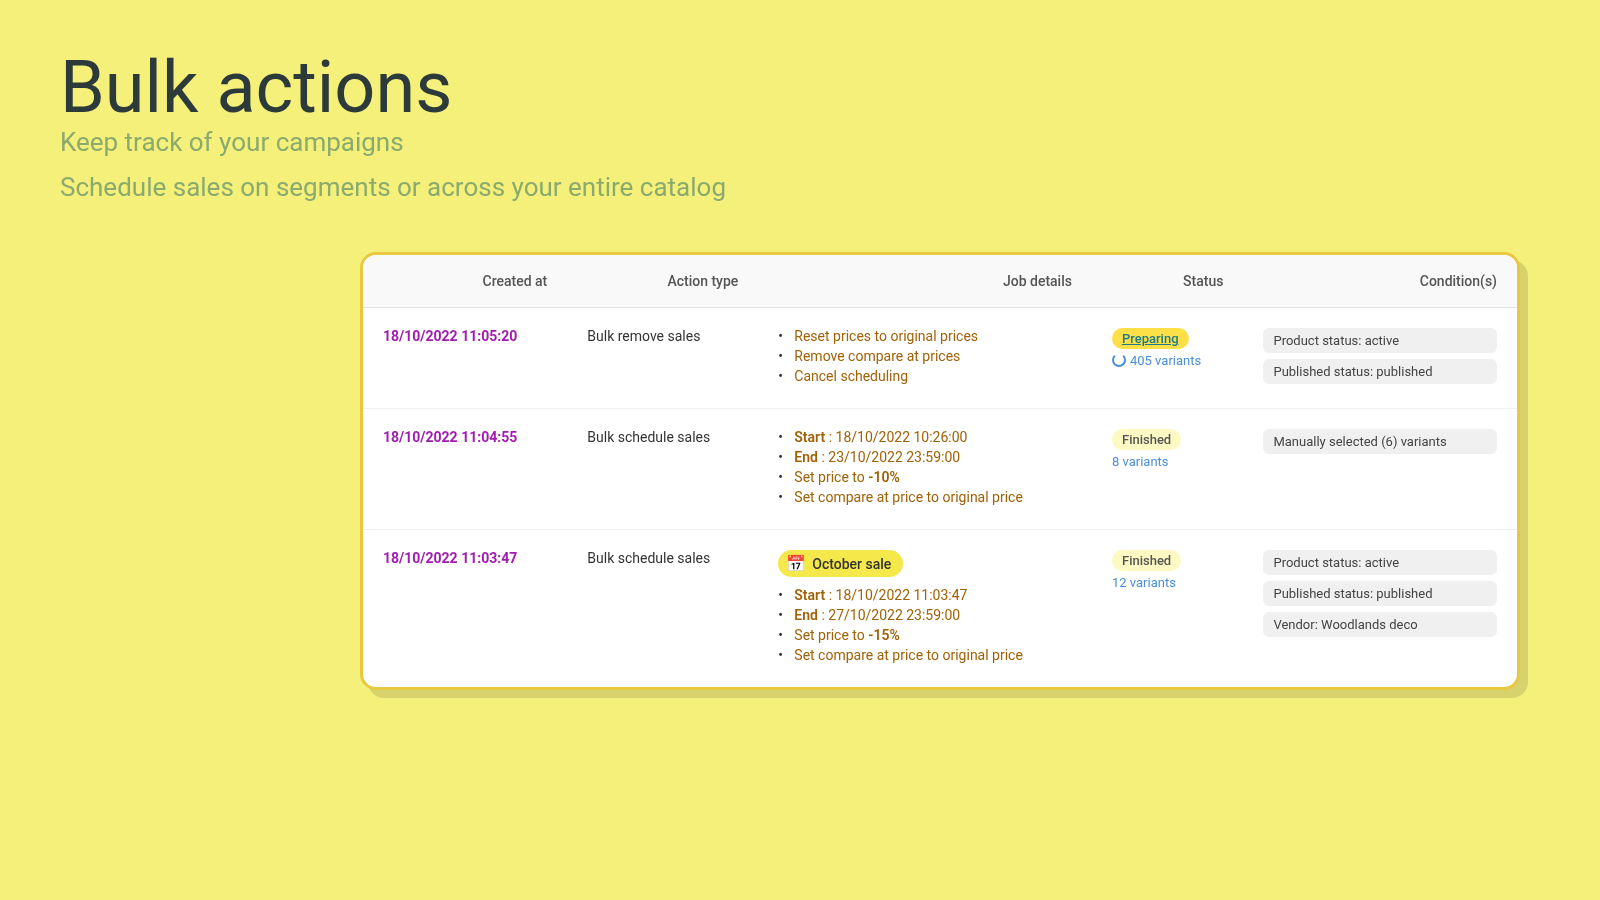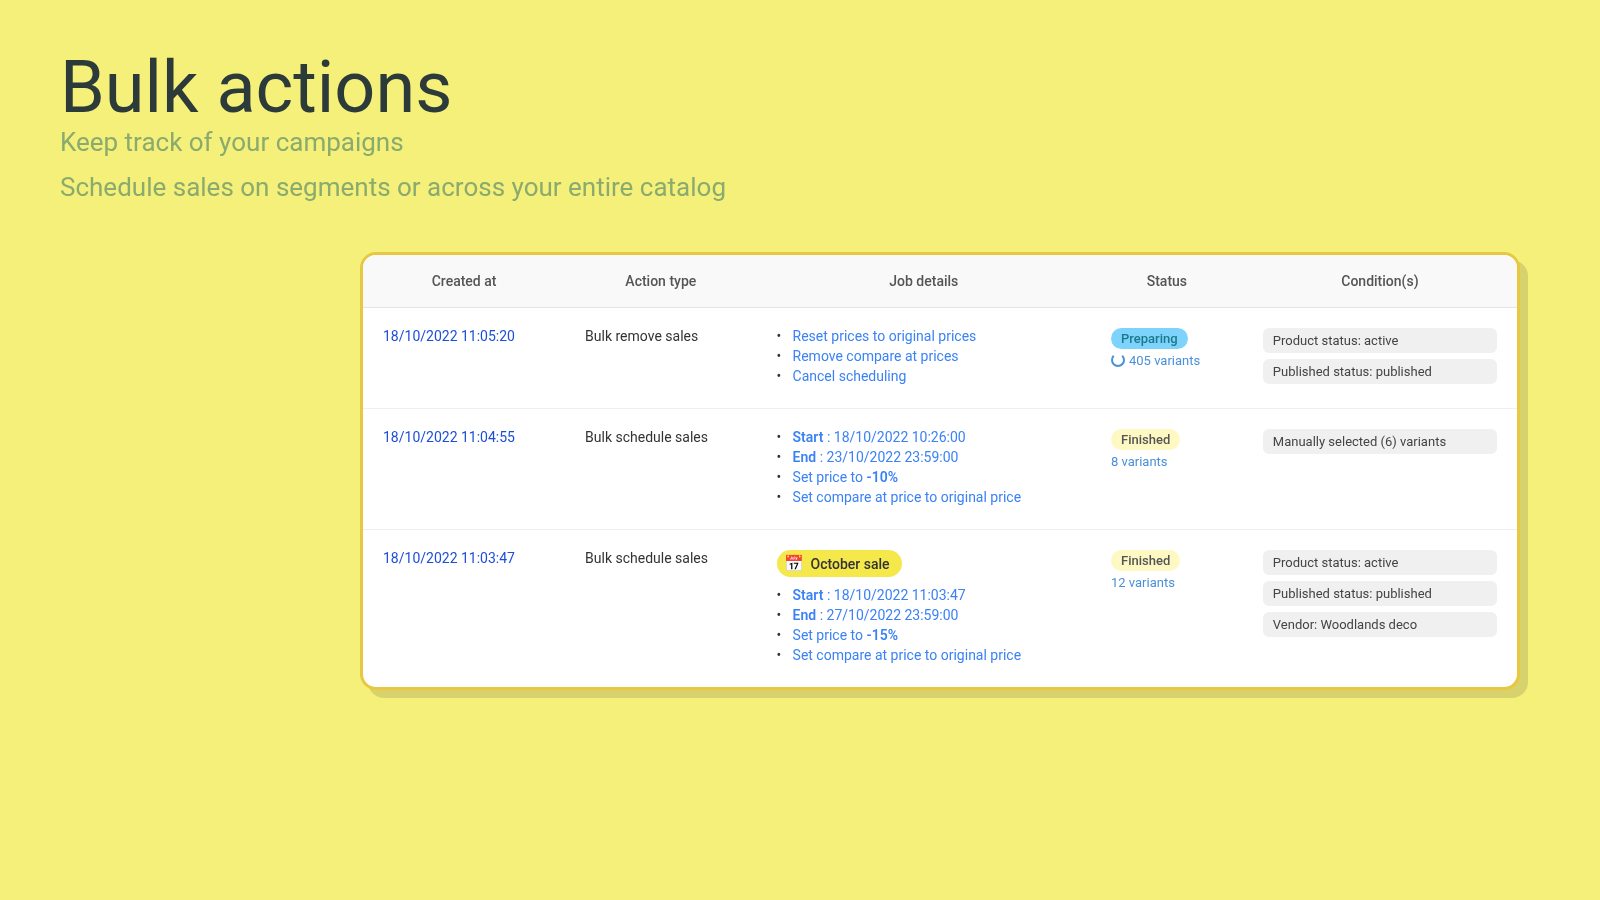--- a/index.html
+++ b/index.html
@@ -54,21 +54,21 @@
       font-size: 14px;
     }
 
     thead tr {
       background: #f9f9f9;
       border-bottom: 1px solid #e5e5e5;
     }
 
     thead th {
       padding: 18px 20px;
-      text-align: center;
+      text-align: right;
       font-weight: 500;
       color: #555;
       font-size: 14px;
     }
 
     tbody tr {
       border-bottom: 1px solid #efefef;
     }
 
     tbody tr:last-child {
@@ -77,38 +77,39 @@
 
     tbody td {
       padding: 20px 20px;
       vertical-align: top;
       color: #333;
       font-size: 14px;
     }
 
     .created-at {
       white-space: nowrap;
-      color: #1d4ed8;
+      color: #a21caf;
+      font-weight: bold;
     }
 
     .action-type {
       white-space: nowrap;
       color: #333;
     }
 
     .job-details ul {
       list-style: none;
       padding: 0;
     }
 
     .job-details ul li {
       position: relative;
       padding-left: 16px;
       margin-bottom: 4px;
-      color: #3b82f6;
+      color: #a16207;
       font-size: 14px;
     }
 
     .job-details ul li::before {
       content: '•';
       position: absolute;
       left: 0;
       color: #333;
     }
 
@@ -139,22 +140,23 @@
 
     .status-badge {
       display: inline-block;
       padding: 3px 10px;
       border-radius: 12px;
       font-size: 13px;
       font-weight: 500;
     }
 
     .status-preparing {
-      background-color: #7dd3fc;
+      background-color: #fde047;
       color: #1a7a8a;
+      text-decoration: underline;
     }
 
     .status-finished {
       background-color: #fef9c3;
       color: #555;
     }
 
     .status-variants {
       font-size: 13px;
       color: #4a90d9;

